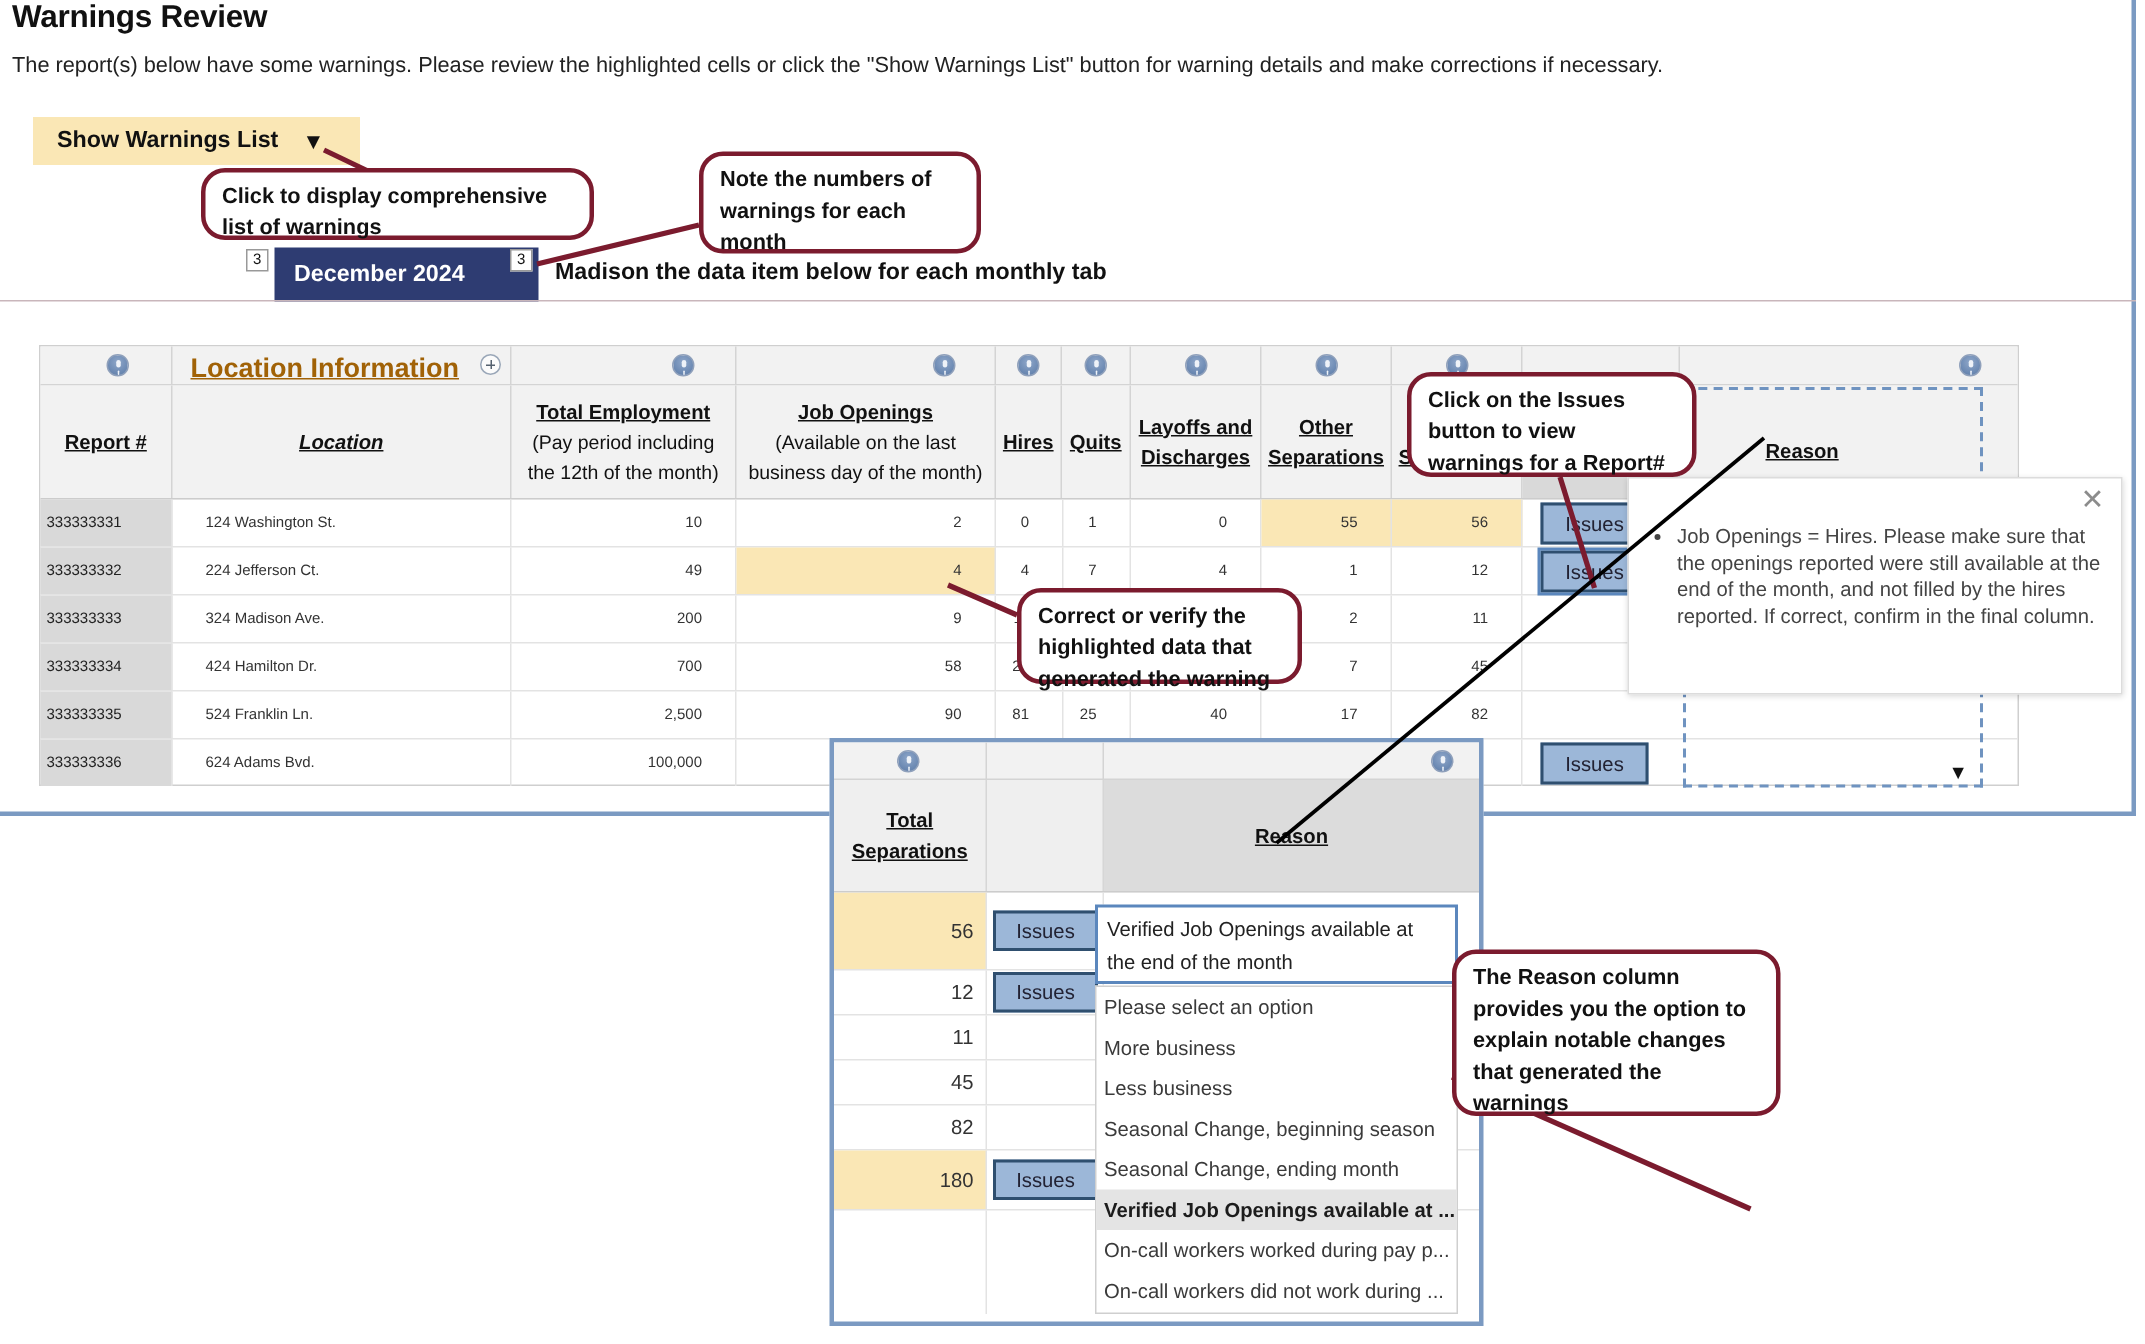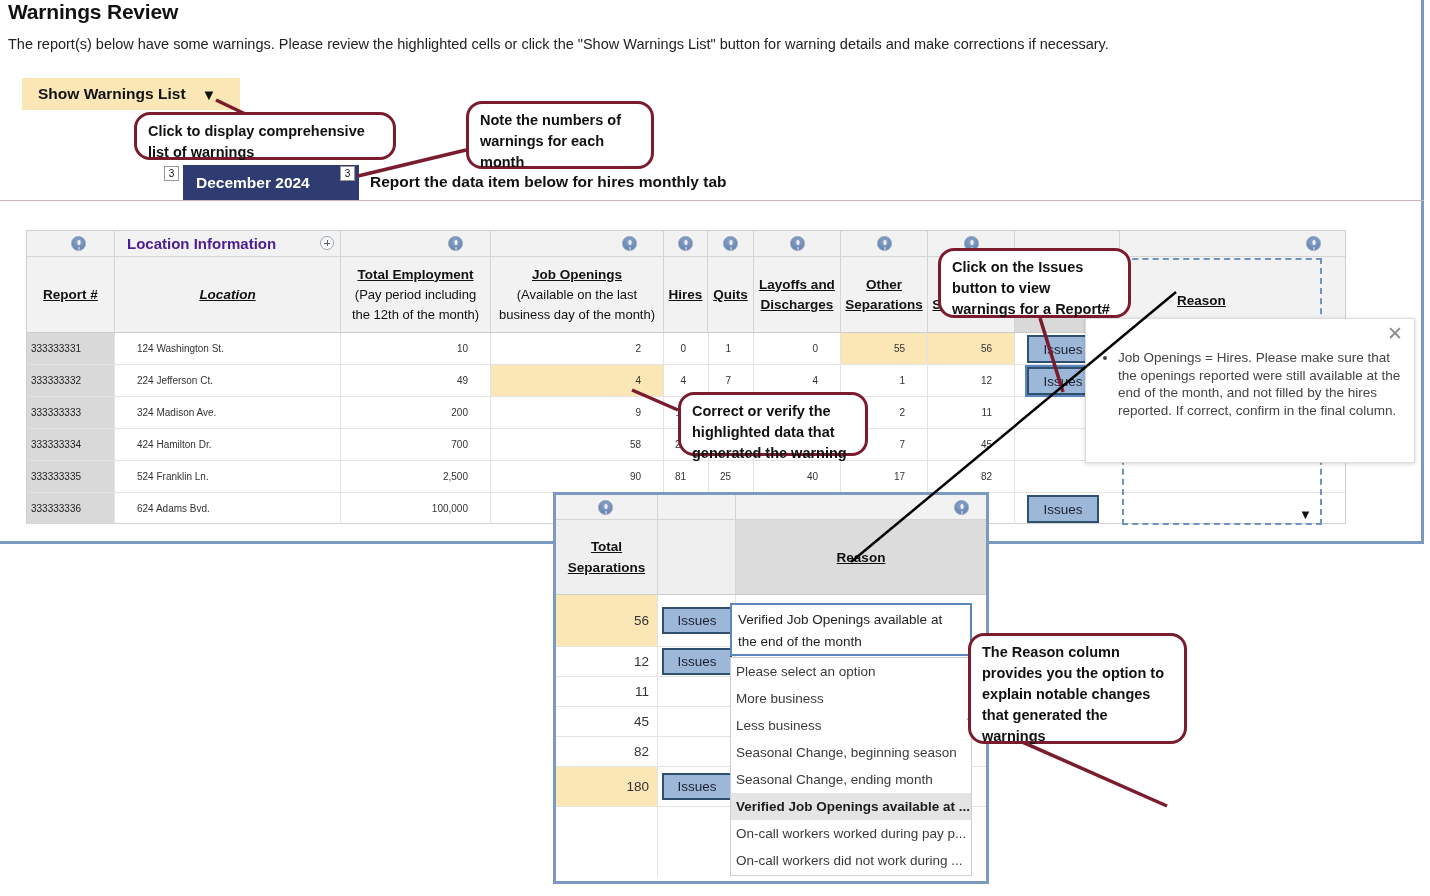--- a/index.html
+++ b/index.html
@@ -77,21 +77,21 @@
   }
   .plus-ic{
     position:absolute;top:5px;width:14px;height:14px;border-radius:50%;
     border:1px solid #9aa7b8;background:#fbfbfb;box-sizing:border-box;
   }
   .plus-ic::before,.plus-ic::after{
     content:"";position:absolute;background:#55616f;
   }
   .plus-ic::before{left:3px;top:5.5px;width:6px;height:1px;}
   .plus-ic::after{left:5.5px;top:3px;width:1px;height:6px;}
-  #loc-info-label{position:absolute;left:100px;top:4px;font-size:15px;font-weight:bold;color:#4c1d95;}
+  #loc-info-label{position:absolute;left:100px;top:4px;font-size:18px;font-weight:bold;color:#a16207;text-decoration:underline;}
 
   
   #hdr-row{position:absolute;left:0;top:26px;width:100%;height:76px;background:#f2f2f2;border-bottom:1px solid #cccccc;box-sizing:border-box;}
   .hcell{
     position:absolute;top:0;height:75px;border-right:1px solid #d4d4d4;box-sizing:border-box;
     display:flex;flex-direction:column;justify-content:center;align-items:center;
     font-size:13.5px;font-weight:bold;color:#111;text-align:center;line-height:20px;padding:0 3px;
   }
   .hcell u{text-decoration:underline;}
   .hcell .sub{font-weight:normal;font-size:13px;}
@@ -195,21 +195,21 @@
   <span class="caret">▼</span>
 </div>
 
 <div class="abs" id="tabs">
   <div class="badge" id="badge-nov">3</div>
   <div class="tab" id="tab-dec">
     <span class="tlabel">December 2024</span>
   </div>
   <div class="badge" id="badge-dec">3</div>
 </div>
-<div class="abs" id="tab-note">Report the data item below for hires monthly tab</div>
+<div class="abs" id="tab-note">Madison the data item below for each monthly tab</div>
 <div class="abs" id="tab-underline"></div>
 
 <div class="abs" id="grid">
 
   <div id="icon-row">
     <div class="icon-cell" style="left:0;width:88px;">
         <span class="info-ic" style="left:44px;"></span>
       </div>
     <div class="icon-cell" style="left:88px;width:226px;">
       <span id="loc-info-label" style="left:12px;">Location Information</span>

